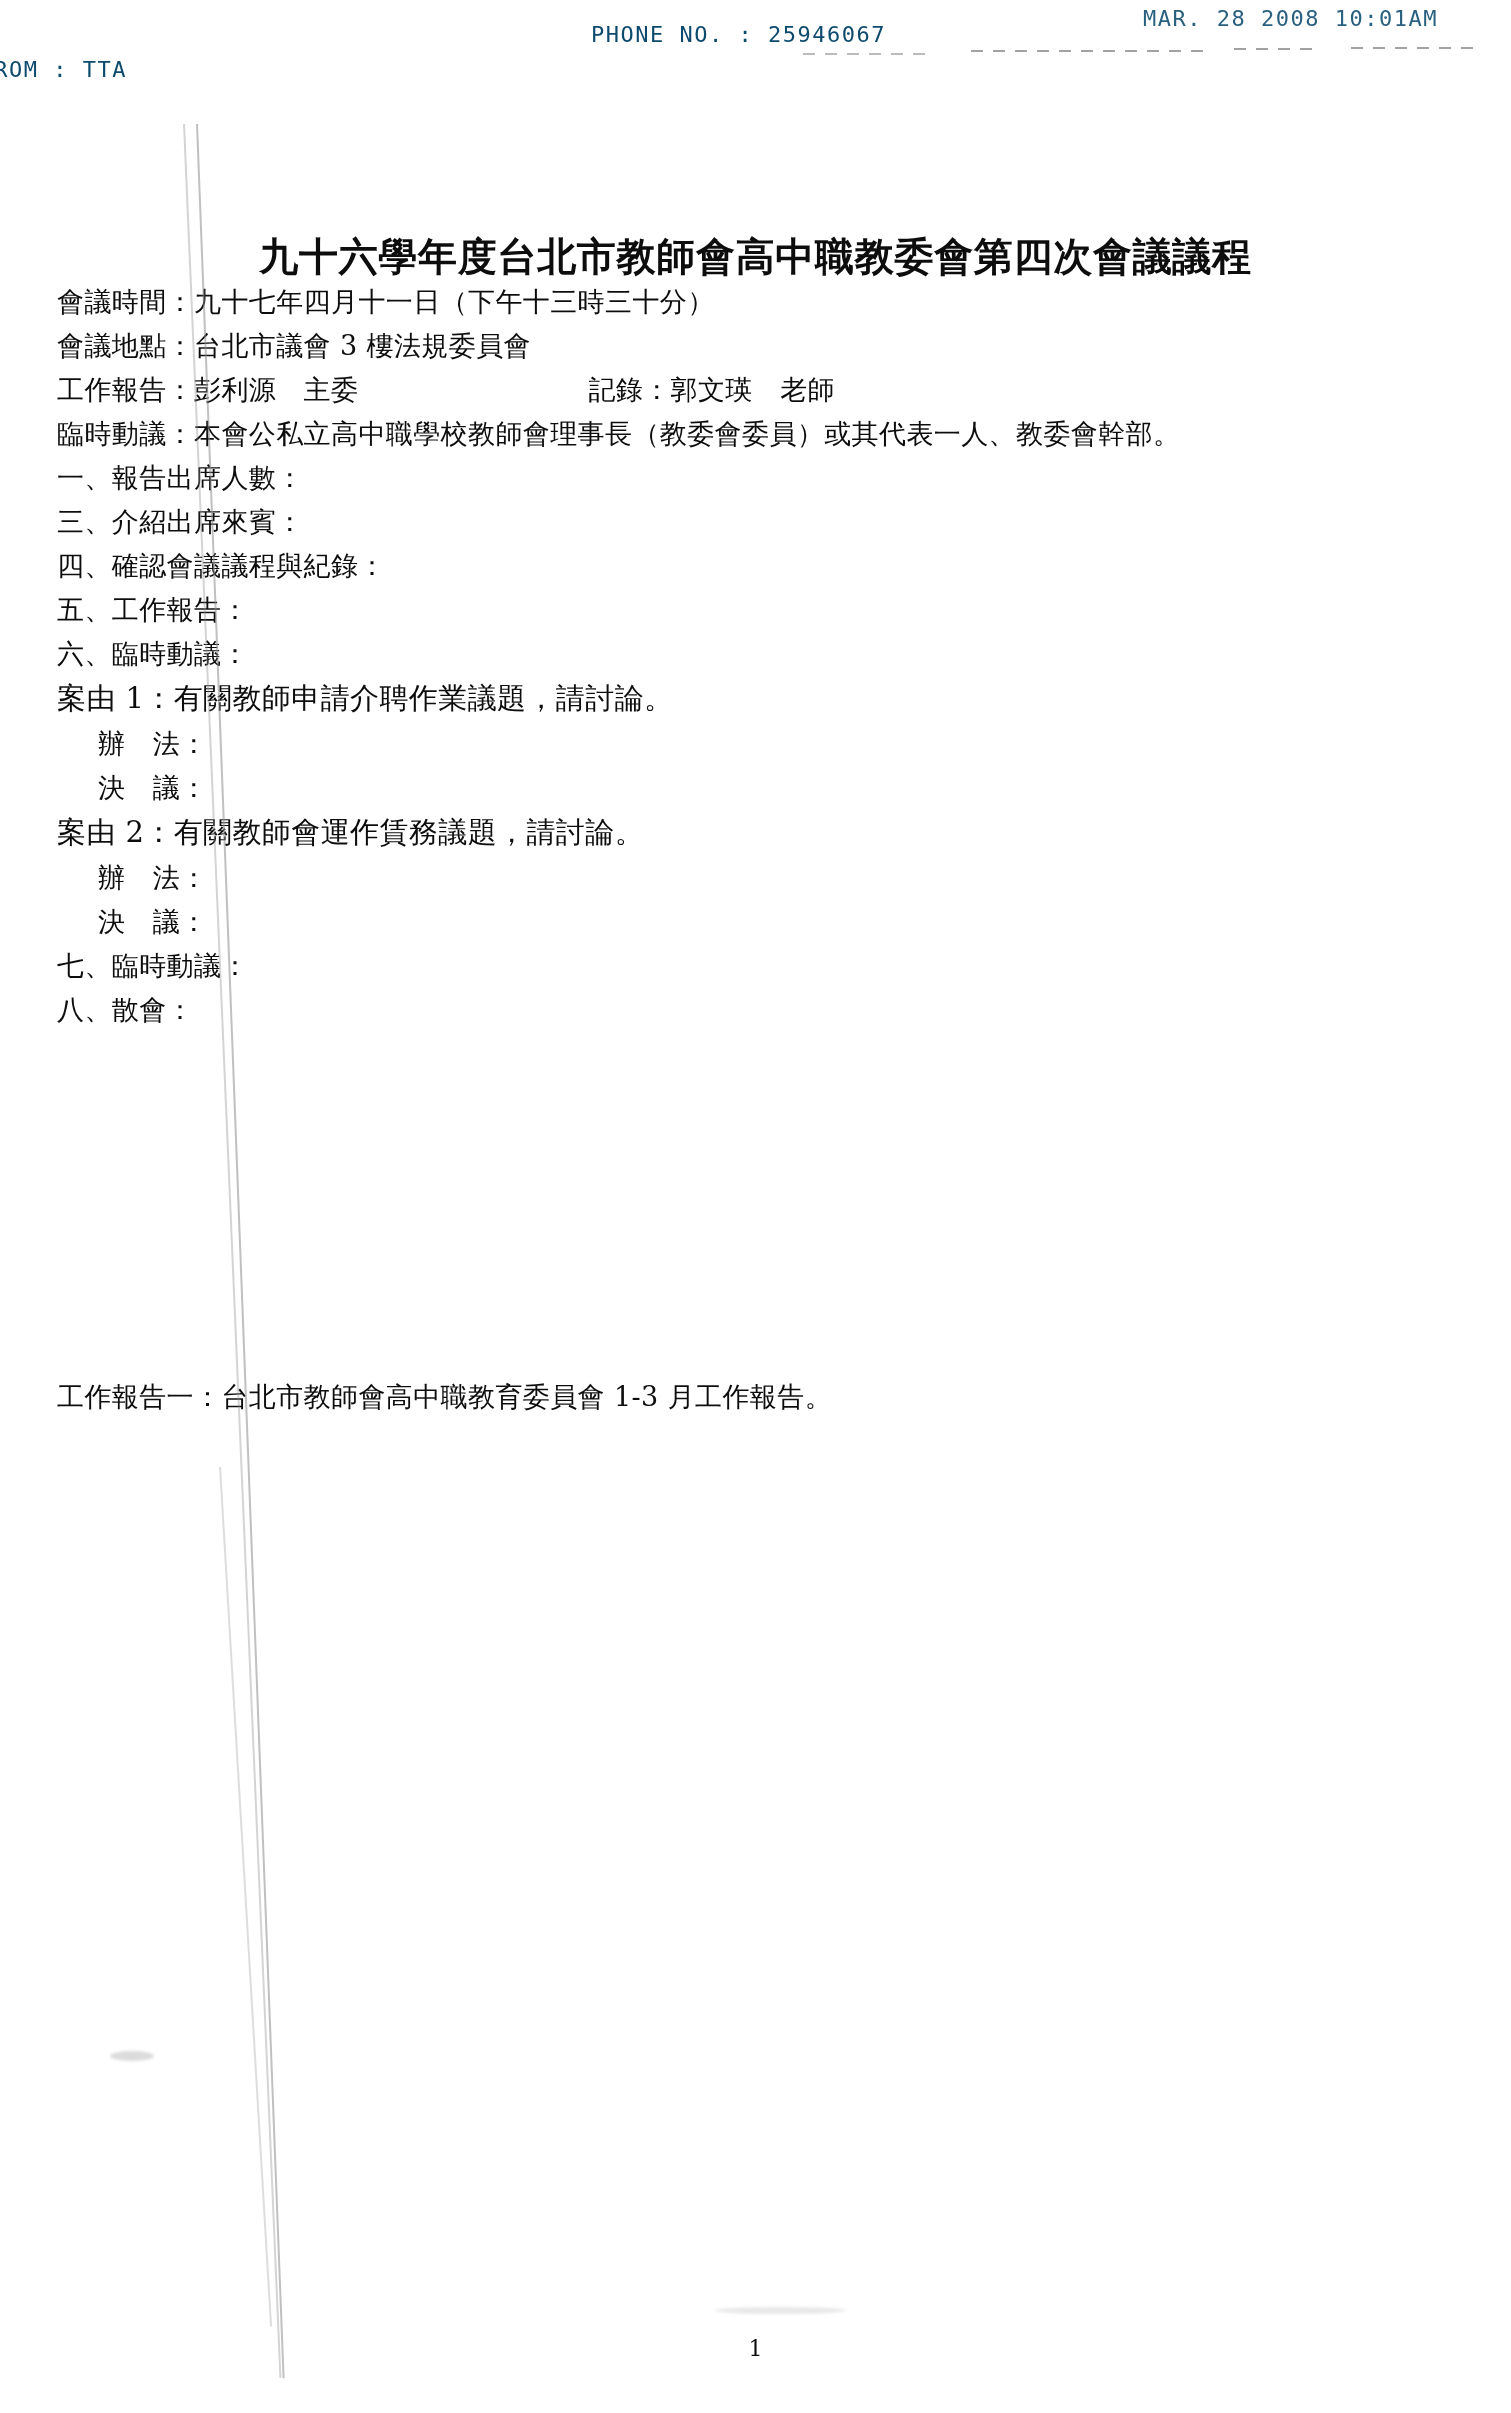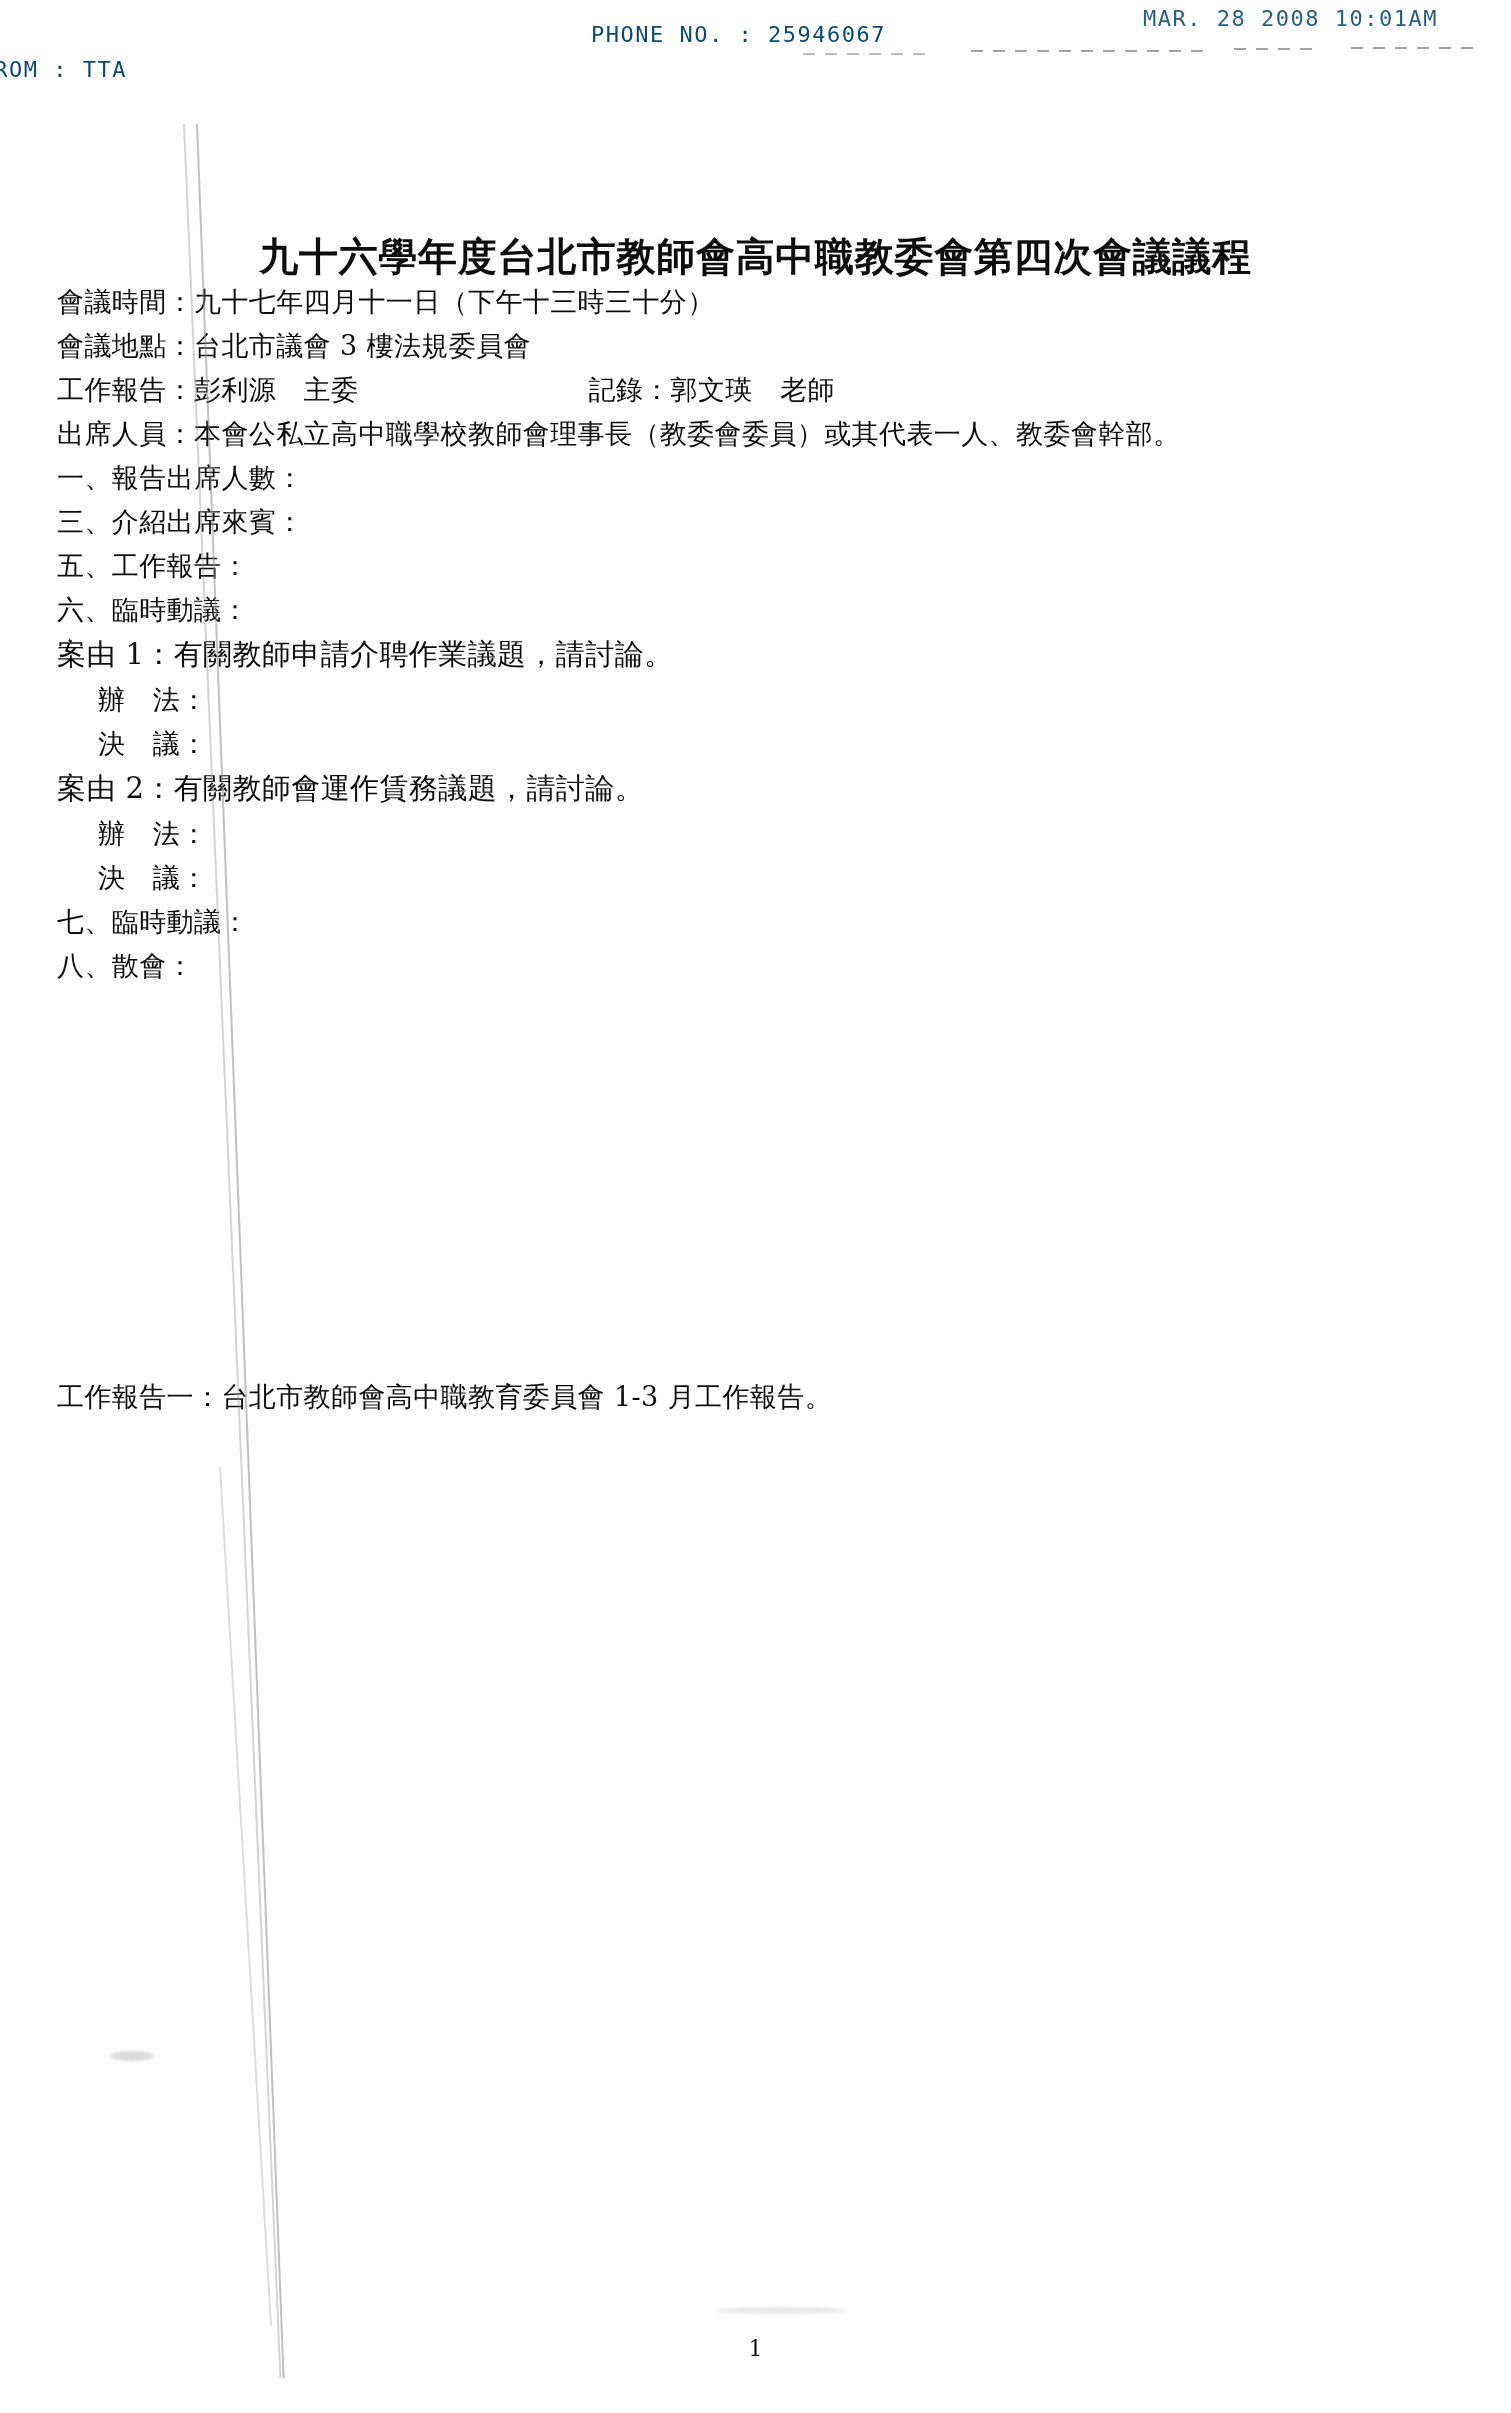--- a/index.html
+++ b/index.html
@@ -178,33 +178,36 @@
       <span>會議地點：台北市議會 3 樓法規委員會</span>
     </div>
 
     <div class="line">
       <span>工作報告：彭利源　主委</span>
       <span class="spacer-wide"></span>
       <span>記錄：郭文瑛　老師</span>
     </div>
 
     <div class="line">
-      <span>出席人員：本會公私立高中職學校教師會理事長（教委會委員）或其代表一人、教委會幹部。</span>
+      <span>臨時動議：本會公私立高中職學校教師會理事長（教委會委員）或其代表一人、教委會幹部。</span>
     </div>
 
 
     <div class="line">
       <span>一、報告出席人數：</span>
     </div>
 
 
     <div class="line">
       <span>三、介紹出席來賓：</span>
     </div>
 
+    <div class="line">
+      <span>四、確認會議議程與紀錄：</span>
+    </div>
 
     <div class="line">
       <span>五、工作報告：</span>
     </div>
 
     <div class="line">
       <span>六、臨時動議：</span>
     </div>
 
     <div class="line big">

